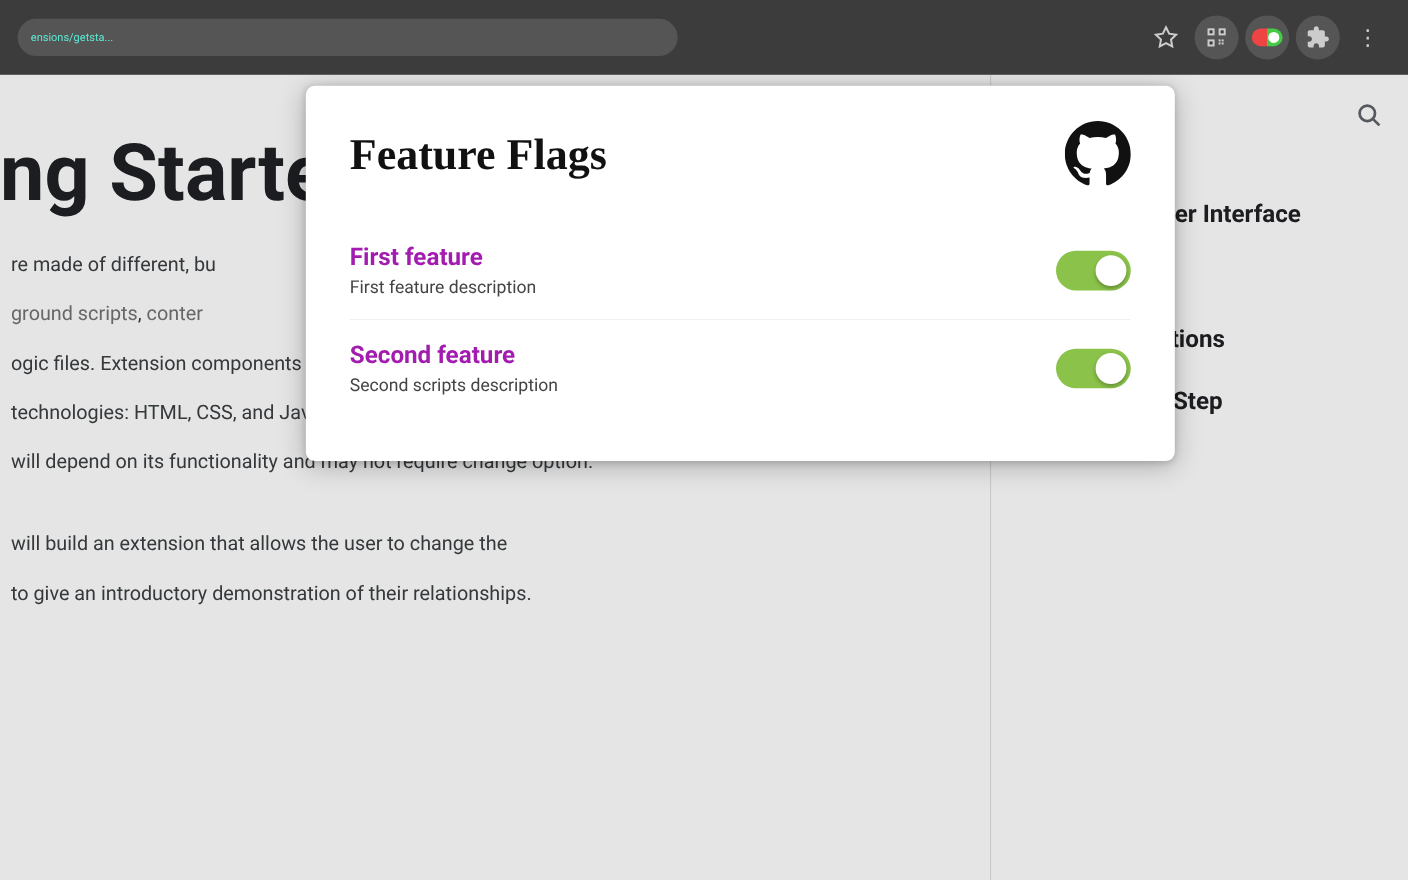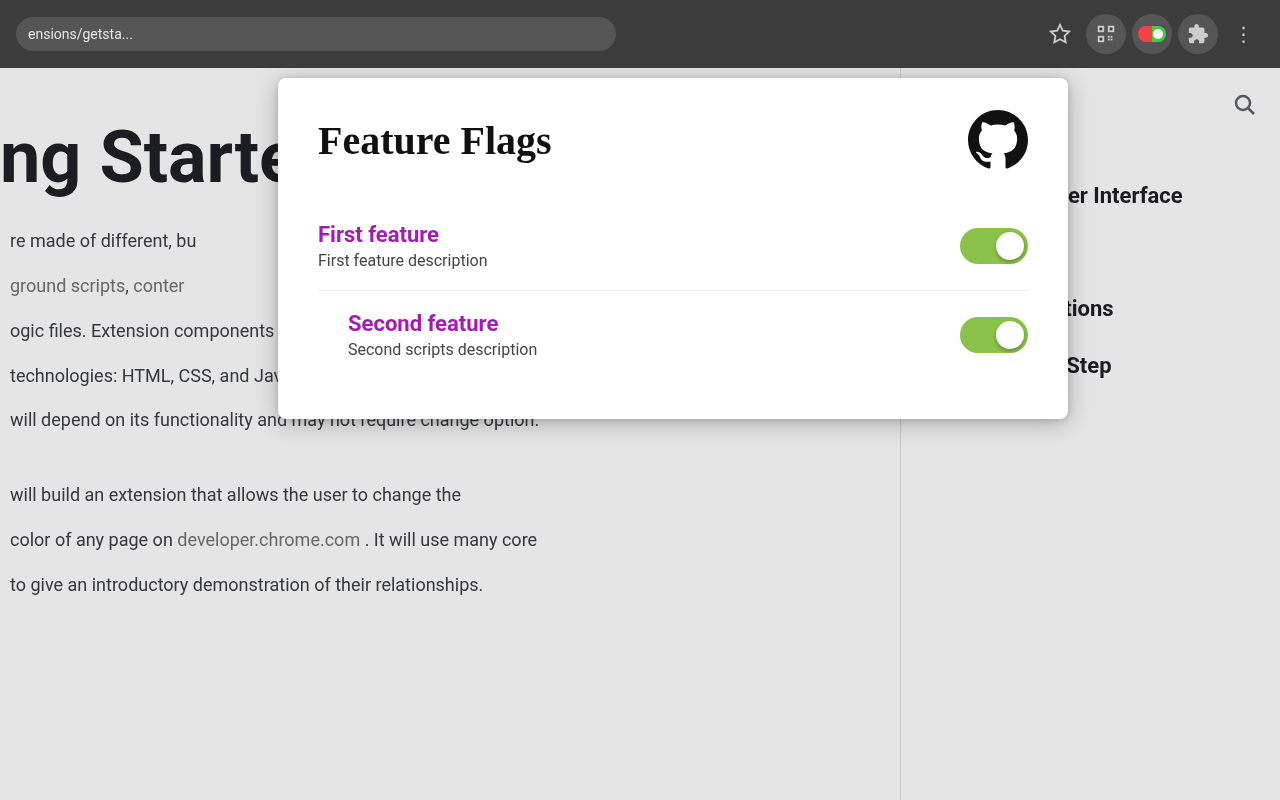--- a/index.html
+++ b/index.html
@@ -198,21 +198,20 @@
     .feature-item {
       padding: 20px 0;
       border-bottom: 1px solid #f0f0f0;
       display: flex;
       align-items: center;
       justify-content: space-between;
     }
 
     .feature-item:last-child {
       border-bottom: none;
-      margin-left: 30px;
     }
 
     .feature-info {}
 
     .feature-name {
       font-size: 22px;
       font-weight: 700;
       color: #a21caf;
       margin-bottom: 4px;
     }
@@ -255,22 +254,22 @@
       width: 28px;
       height: 28px;
       background: #fff;
       border-radius: 50%;
       box-shadow: 0 2px 4px rgba(0,0,0,0.3);
       transition: right 0.2s;
     }
 
     
     .address-text {
-      color: #e5e5e5;
-      font-size: 14px;
+      color: #5eead4;
+      font-size: 10px;
     }
   </style>
 </head>
 <body>
 
 <div class="browser-toolbar">
   <div class="address-bar">
     <span class="address-text">ensions/getsta...</span>
   </div>
 
@@ -329,25 +328,20 @@
           <a class="link-text">ground scripts</a><span>,</span>
           <a class="link-text">conter</a>
         </p>
         <p class="body-text">ogic files. Extension components are created with web</p>
         <p class="body-text">technologies: HTML, CSS, and JavaScript. An extension's</p>
         <p class="body-text">will depend on its functionality and may not require change option.</p>
 
         <div style="height: 30px;"></div>
 
         <p class="body-text">will build an extension that allows the user to change the</p>
-        <p class="body-text">
-          <span>color of any page on</span>
-          <a class="link-text">developer.chrome.com</a>
-          <span>. It will use many core</span>
-        </p>
         <p class="body-text">to give an introductory demonstration of their relationships.</p>
       </div>
     </div>
   </div>
 
   <div class="right-sidebar">
     <span class="search-icon-sidebar">
       <svg width="24" height="24" viewBox="0 0 24 24" fill="none" stroke="#5f6368" stroke-width="2.5">
         <circle cx="11" cy="11" r="7"></circle>
         <line x1="16.5" y1="16.5" x2="22" y2="22"></line>

